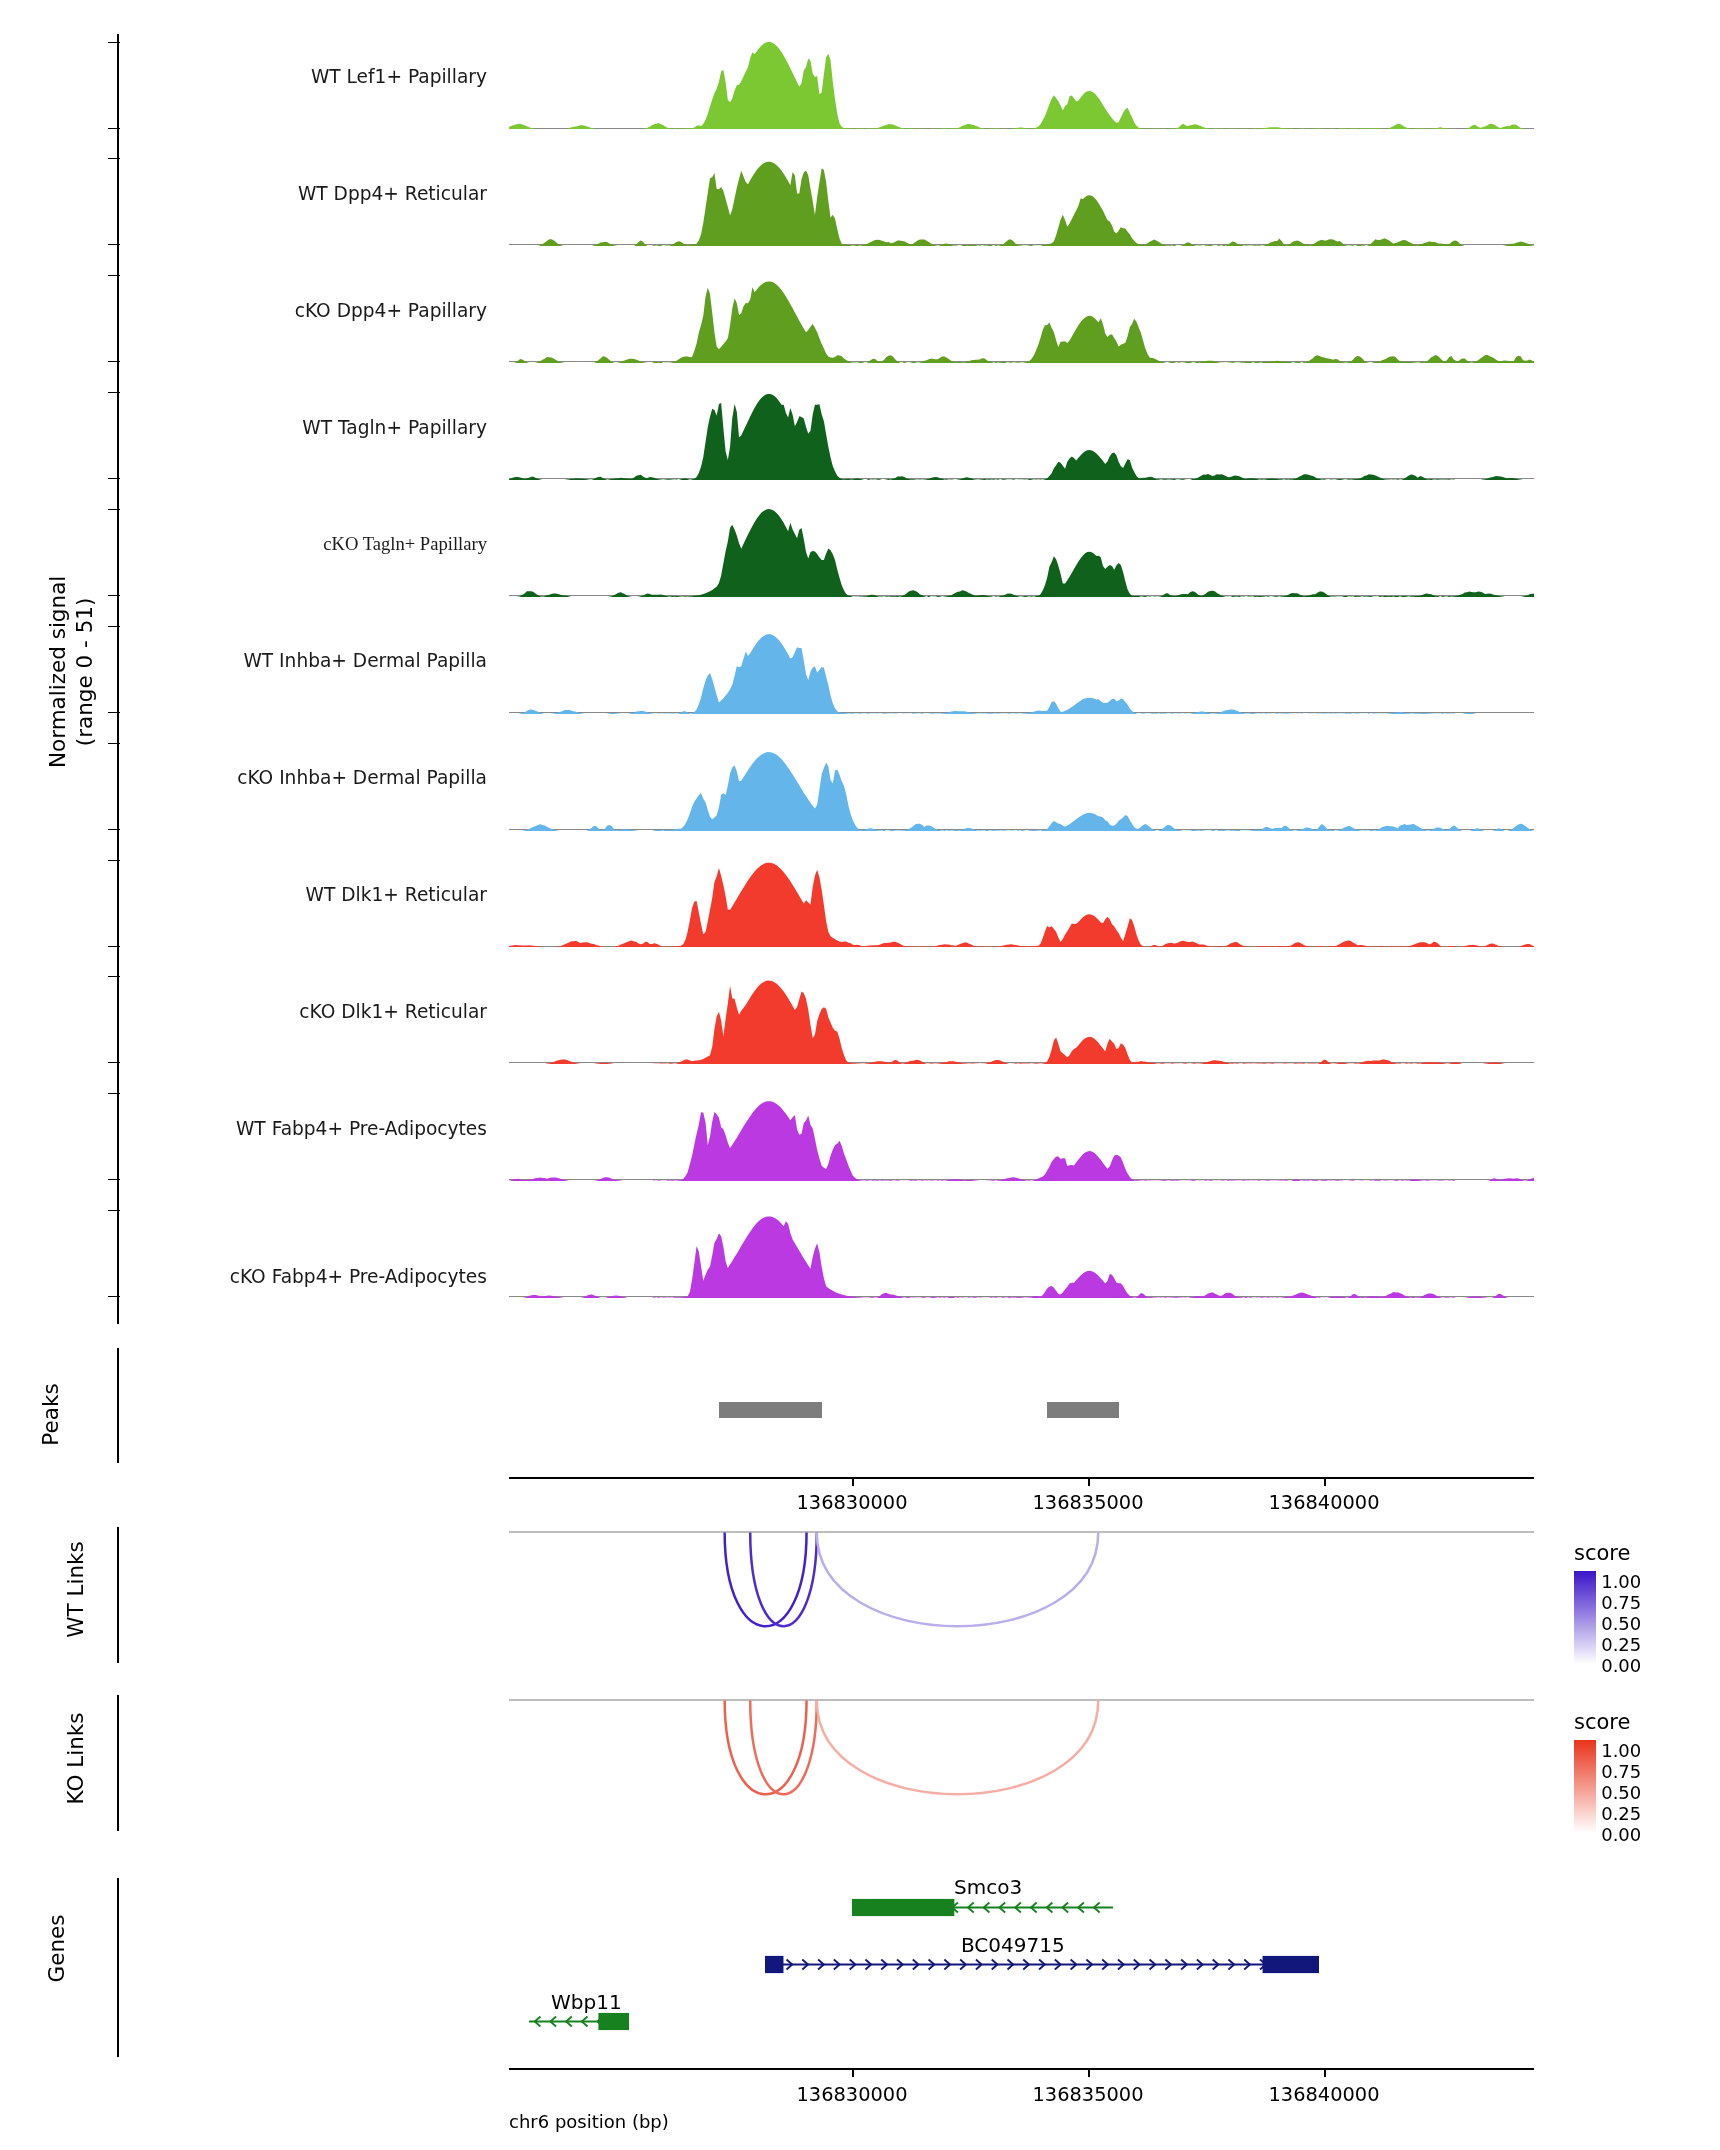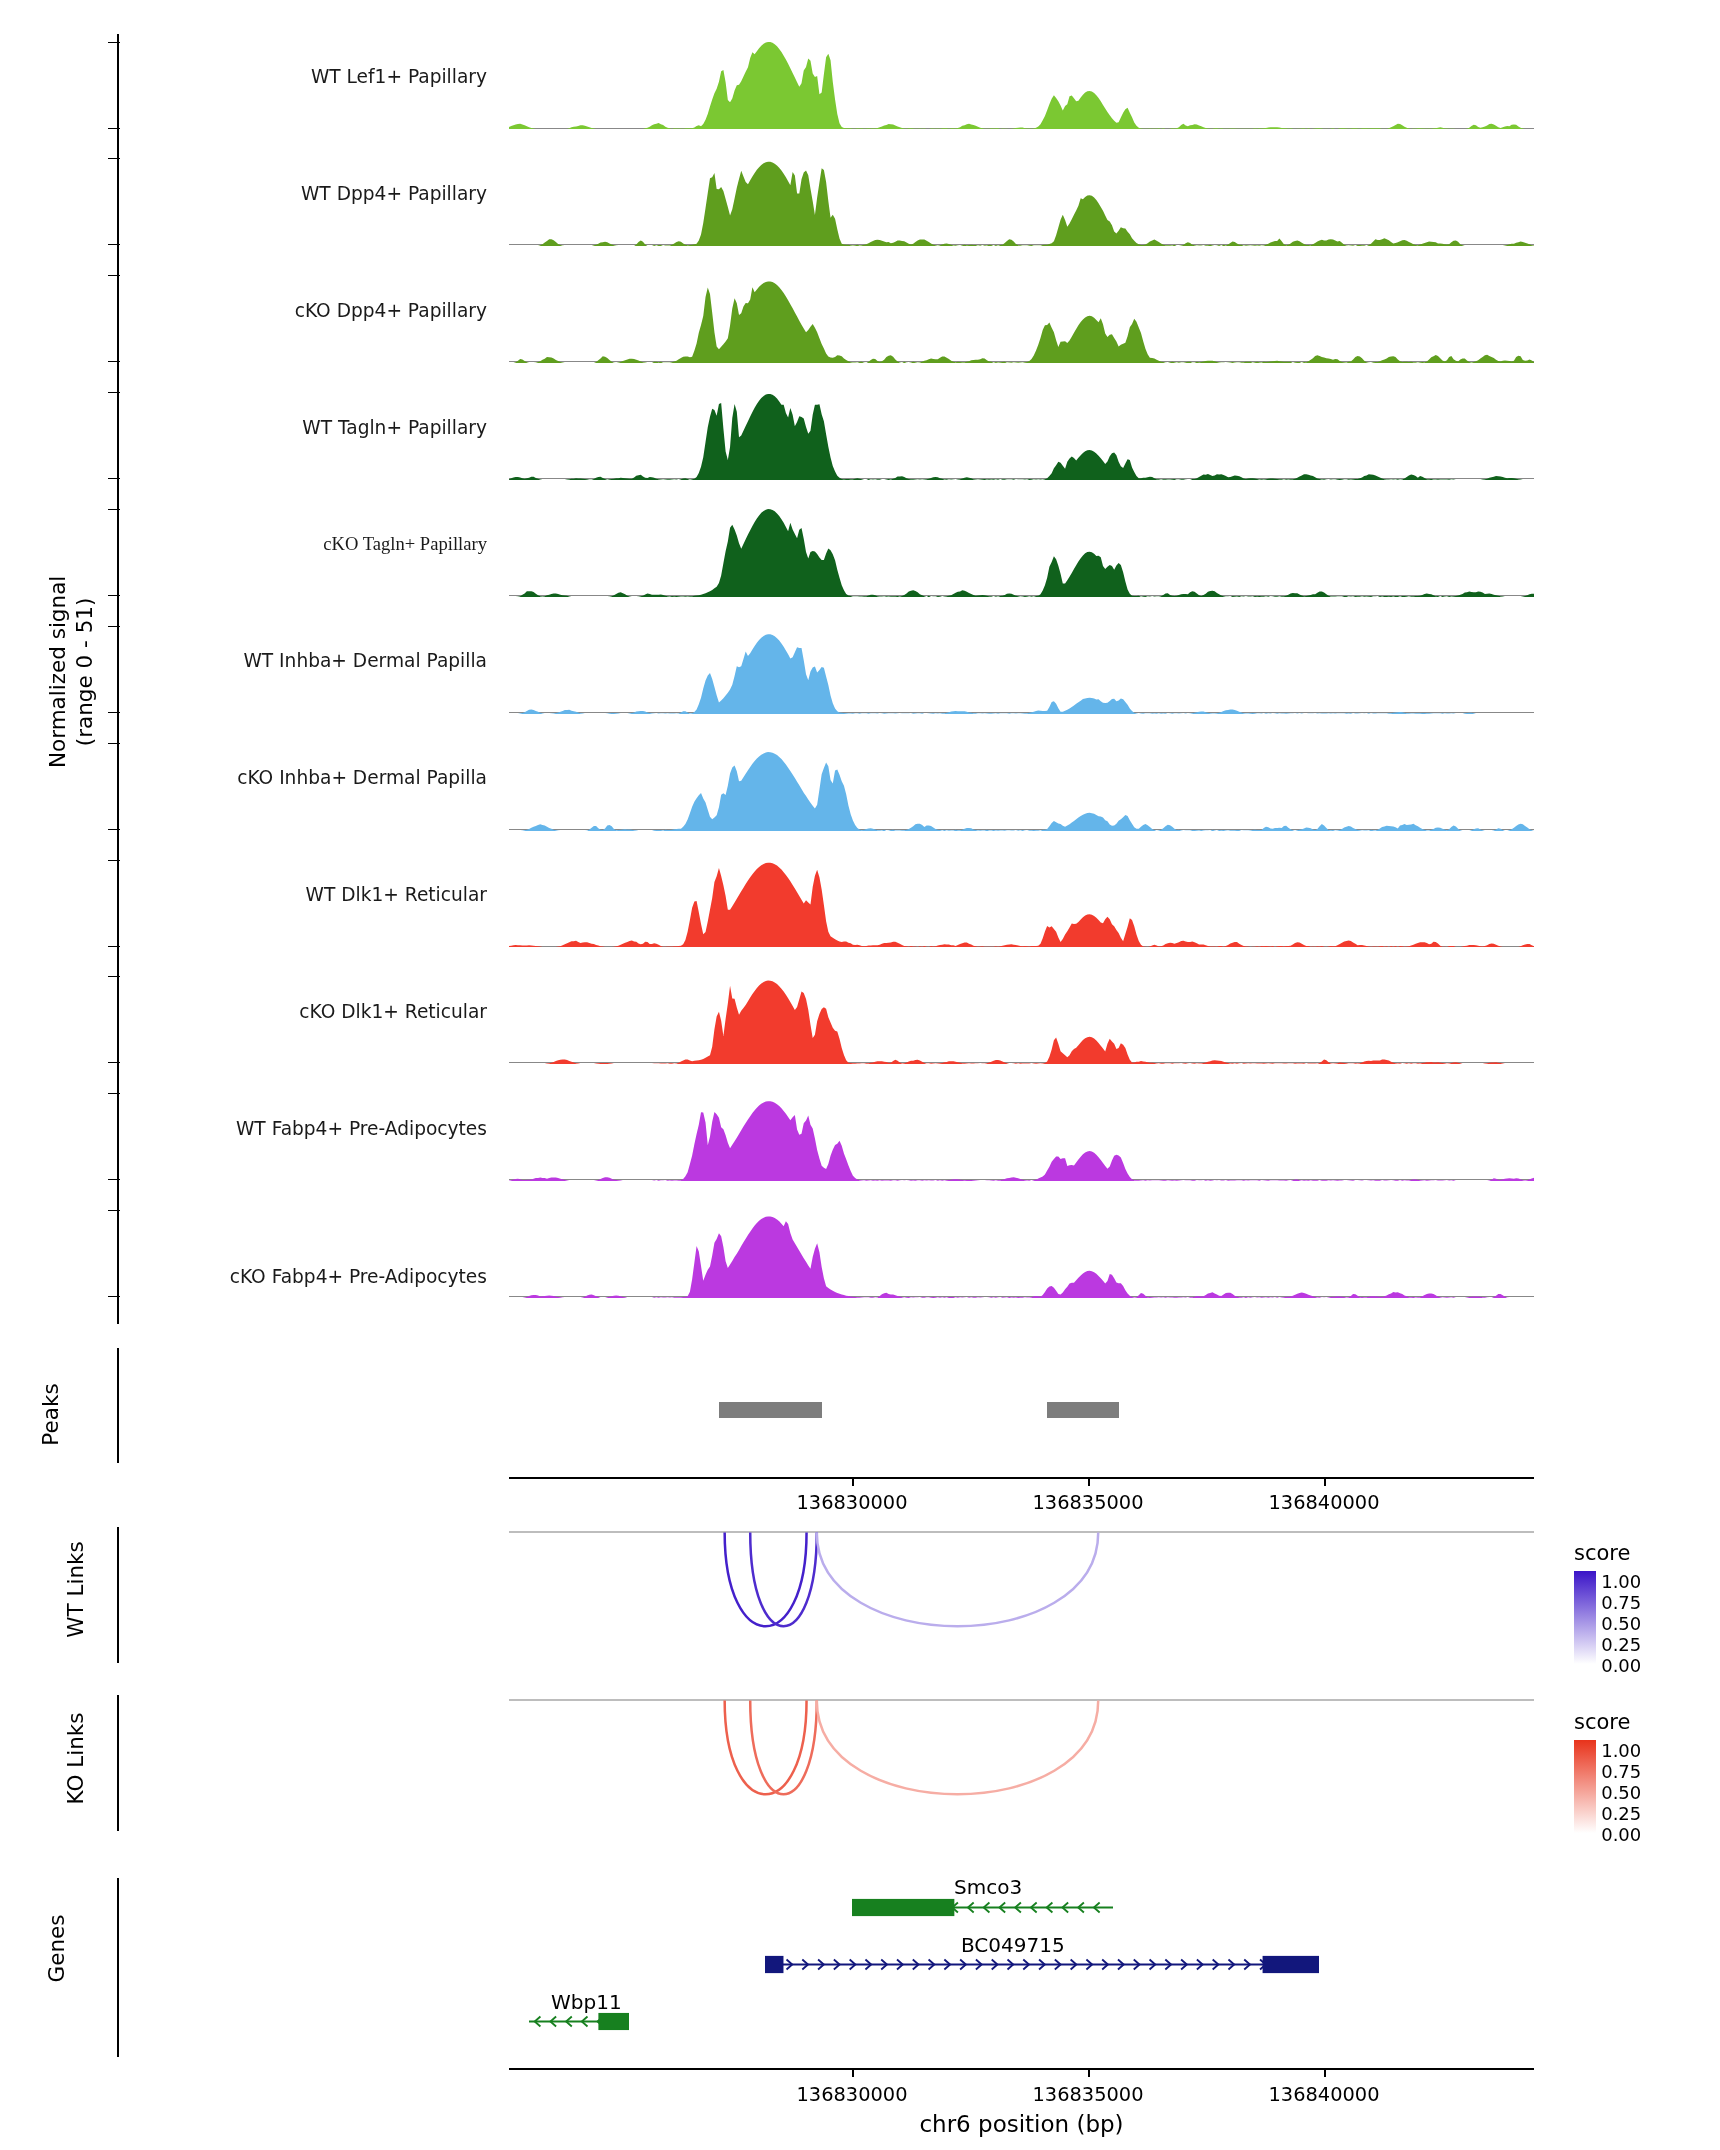--- a/index.html
+++ b/index.html
@@ -55,21 +55,21 @@
   .legend-bar{width:21.5px;height:93px;border:0;}
   .legend-scale{display:flex;}
   .legend-labels{display:flex;flex-direction:column;justify-content:space-between;height:93px;margin-left:5.7px;font-size:18px;}
 
   
   #genes-axis{position:absolute;left:117px;top:1878px;width:2.2px;height:179px;background:#000;}
   #genes-ylabel{position:absolute;left:-44px;top:1936px;width:201px;font-size:21.5px;transform:rotate(-90deg);text-align:center;}
   #genaxis2{position:absolute;left:509px;top:2068px;width:1025px;height:2.2px;background:#000;}
   .gtick2{position:absolute;top:2068px;width:2.2px;height:8.6px;background:#000;}
   .gticklabel2{position:absolute;top:2083px;font-size:19.4px;transform:translateX(-50%);white-space:nowrap;}
-  #xlabel{position:absolute;top:2111px;left:509px;width:1025px;text-align:center;font-size:23px;}
+  #xlabel{position:absolute;top:2111px;left:509px;width:1025px;font-size:18px;}
   .genename{position:absolute;font-size:20px;white-space:nowrap;}
 </style>
 </head>
 <body>
 
 <div class="root">
 
   <div id="signal-axis"></div>
   <div id="ylabel-signal" style="text-align:center">
     <div>Normalized signal</div>
@@ -79,21 +79,21 @@
   <div id="tracks-container">
       <div class="tracklabel labelcol" style="top: 66px; left: 129px; width: 358px;">WT Lef1+ Papillary</div>
       <div class="baseline" style="left: 509px; width: 1025px; top: 128px;"></div>
       <div class="track" style="top: 34px; height: 95px;">
         <svg class="covsvg" viewBox="0 0 1430 132" preserveAspectRatio="none">
           <path d="M0,132 L0.0,129.2 L3.1,128.0 L6.2,126.7 L9.3,125.9 L12.5,124.9 L15.6,124.8 L18.7,125.9 L21.8,126.9 L24.9,128.3 L28.0,129.6 L31.2,130.5 L34.3,131.2 L37.4,132.0 L40.5,132.0 L43.6,132.0 L46.7,132.0 L49.8,132.0 L53.0,132.0 L56.1,132.0 L59.2,132.0 L62.3,132.0 L65.4,132.0 L68.5,132.0 L71.7,132.0 L74.8,132.0 L77.9,132.0 L81.0,132.0 L84.1,130.8 L87.2,129.5 L90.3,128.7 L93.5,128.5 L96.6,127.7 L99.7,126.8 L102.8,126.8 L105.9,127.6 L109.0,128.5 L112.2,129.5 L115.3,130.6 L118.4,131.3 L121.5,132.0 L124.6,132.0 L127.7,132.0 L130.8,132.0 L134.0,132.0 L137.1,132.0 L140.2,132.0 L143.3,132.0 L146.4,132.0 L149.5,132.0 L152.7,132.0 L155.8,132.0 L158.9,132.0 L162.0,132.0 L165.1,132.0 L168.2,132.0 L171.4,132.0 L174.5,132.0 L177.6,132.0 L180.7,132.0 L183.8,132.0 L186.9,132.0 L190.0,131.1 L193.2,130.1 L196.3,128.7 L199.4,126.8 L202.5,125.4 L205.6,124.8 L208.7,123.8 L211.9,125.4 L215.0,126.6 L218.1,128.7 L221.2,130.2 L224.3,131.1 L227.4,132.0 L230.5,131.0 L233.7,131.3 L236.8,131.2 L239.9,131.3 L243.0,131.5 L246.1,131.0 L249.2,130.8 L252.4,131.1 L255.5,130.8 L258.6,129.8 L261.7,127.8 L264.8,126.9 L267.9,128.1 L271.0,125.1 L274.2,119.2 L277.3,111.2 L280.4,100.7 L283.5,91.1 L286.6,82.4 L289.7,76.1 L292.9,66.5 L296.0,51.8 L299.1,49.9 L302.2,67.0 L305.3,91.6 L308.4,94.8 L311.5,89.6 L314.7,78.6 L317.8,71.1 L320.9,70.6 L324.0,65.5 L327.1,59.1 L330.2,52.6 L333.4,46.2 L336.5,33.2 L339.6,25.2 L342.7,28.2 L345.8,24.0 L348.9,19.8 L352.0,16.3 L355.2,13.7 L358.3,11.9 L361.4,11.1 L364.5,11.2 L367.6,12.3 L370.7,14.2 L373.9,17.1 L377.0,20.7 L380.1,25.1 L383.2,30.1 L386.3,35.6 L389.4,41.5 L392.5,47.7 L395.7,54.1 L398.8,60.6 L401.9,67.1 L405.0,73.4 L408.1,68.3 L411.2,50.8 L414.4,45.7 L417.5,34.0 L420.6,37.2 L423.7,55.0 L426.8,59.8 L429.9,58.2 L433.1,83.8 L436.2,81.3 L439.3,56.0 L442.4,32.3 L445.5,27.6 L448.6,36.5 L451.7,66.3 L454.9,91.0 L458.0,111.3 L461.1,124.0 L464.2,129.2 L467.3,130.5 L470.4,130.9 L473.6,131.1 L476.7,130.8 L479.8,131.8 L482.9,131.6 L486.0,131.0 L489.1,131.3 L492.2,130.9 L495.4,131.6 L498.5,131.3 L501.6,130.9 L504.7,131.3 L507.8,131.1 L510.9,131.3 L514.1,130.7 L517.2,129.7 L520.3,128.4 L523.4,127.0 L526.5,126.4 L529.6,125.1 L532.7,125.4 L535.9,125.6 L539.0,127.1 L542.1,128.5 L545.2,129.7 L548.3,130.6 L551.4,131.3 L554.6,131.6 L557.7,130.9 L560.8,131.0 L563.9,131.4 L567.0,131.6 L570.1,131.6 L573.2,131.4 L576.4,131.8 L579.5,131.3 L582.6,131.9 L585.7,131.9 L588.8,131.3 L591.9,131.4 L595.1,131.6 L598.2,131.2 L601.3,131.5 L604.4,130.9 L607.5,130.8 L610.6,130.9 L613.7,131.5 L616.9,131.1 L620.0,130.8 L623.1,131.2 L626.2,130.7 L629.3,129.4 L632.4,127.4 L635.6,126.8 L638.7,125.5 L641.8,124.7 L644.9,125.8 L648.0,126.3 L651.1,127.6 L654.2,129.0 L657.4,130.2 L660.5,130.8 L663.6,131.5 L666.7,131.6 L669.8,131.5 L672.9,131.0 L676.1,131.4 L679.2,131.0 L682.3,131.0 L685.4,131.9 L688.5,131.4 L691.6,131.5 L694.7,131.7 L697.9,131.9 L701.0,131.8 L704.1,131.2 L707.2,130.6 L710.3,130.3 L713.4,129.9 L716.6,130.0 L719.7,130.8 L722.8,131.3 L725.9,131.2 L729.0,131.7 L732.1,131.3 L735.3,130.3 L738.4,128.4 L741.5,125.3 L744.6,119.8 L747.7,113.8 L750.8,105.8 L753.9,97.5 L757.1,90.1 L760.2,85.0 L763.3,88.9 L766.4,93.4 L769.5,99.3 L772.6,106.3 L775.8,100.0 L778.9,97.7 L782.0,86.4 L785.1,85.6 L788.2,89.3 L791.3,93.5 L794.4,92.7 L797.6,88.1 L800.7,84.3 L803.8,81.4 L806.9,79.6 L810.0,79.1 L813.1,79.9 L816.3,81.9 L819.4,85.0 L822.5,89.0 L825.6,93.6 L828.7,98.6 L831.8,103.6 L834.9,108.5 L838.1,113.0 L841.2,117.0 L844.3,120.4 L847.4,123.3 L850.5,122.6 L853.6,116.0 L856.8,109.4 L859.9,104.6 L863.0,102.3 L866.1,109.3 L869.2,115.6 L872.3,122.9 L875.4,127.6 L878.6,130.3 L881.7,131.4 L884.8,131.5 L887.9,131.5 L891.0,131.8 L894.1,131.4 L897.3,131.8 L900.4,131.3 L903.5,131.6 L906.6,131.1 L909.7,132.0 L912.8,130.9 L915.9,132.0 L919.1,132.0 L922.2,131.5 L925.3,131.0 L928.4,131.3 L931.5,130.9 L934.6,129.4 L937.8,126.4 L940.9,124.6 L944.0,127.1 L947.1,128.2 L950.2,126.9 L953.3,126.4 L956.4,125.5 L959.6,125.7 L962.7,127.3 L965.8,128.3 L968.9,129.5 L972.0,130.5 L975.1,131.2 L978.3,131.8 L981.4,131.8 L984.5,130.8 L987.6,131.1 L990.7,131.5 L993.8,130.8 L996.9,131.8 L1000.1,131.8 L1003.2,131.6 L1006.3,131.4 L1009.4,131.4 L1012.5,131.2 L1015.6,131.6 L1018.8,131.7 L1021.9,131.6 L1025.0,131.5 L1028.1,131.5 L1031.2,131.8 L1034.3,131.5 L1037.5,131.5 L1040.6,130.9 L1043.7,131.7 L1046.8,130.8 L1049.9,131.4 L1053.0,131.1 L1056.1,130.5 L1059.3,130.0 L1062.4,129.7 L1065.5,129.4 L1068.6,129.5 L1071.7,129.5 L1074.8,129.9 L1078.0,130.6 L1081.1,131.1 L1084.2,130.9 L1087.3,131.5 L1090.4,130.8 L1093.5,131.5 L1096.6,131.9 L1099.8,131.7 L1102.9,131.5 L1106.0,131.3 L1109.1,131.1 L1112.2,131.9 L1115.3,130.8 L1118.5,131.9 L1121.6,131.7 L1124.7,131.3 L1127.8,130.9 L1130.9,131.1 L1134.0,131.2 L1137.1,132.0 L1140.3,131.8 L1143.4,131.9 L1146.5,131.8 L1149.6,131.1 L1152.7,131.9 L1155.8,132.0 L1159.0,130.8 L1162.1,131.0 L1165.2,130.8 L1168.3,131.3 L1171.4,131.6 L1174.5,131.3 L1177.6,130.9 L1180.8,131.1 L1183.9,131.4 L1187.0,131.5 L1190.1,131.1 L1193.2,130.9 L1196.3,131.1 L1199.5,131.2 L1202.6,130.9 L1205.7,130.8 L1208.8,130.8 L1211.9,131.1 L1215.0,130.9 L1218.1,131.9 L1221.3,131.8 L1224.4,131.9 L1227.5,130.9 L1230.6,129.7 L1233.7,128.1 L1236.8,126.4 L1240.0,124.6 L1243.1,125.2 L1246.2,126.9 L1249.3,128.8 L1252.4,130.2 L1255.5,131.3 L1258.6,132.0 L1261.8,131.4 L1264.9,131.7 L1268.0,130.9 L1271.1,131.0 L1274.2,131.3 L1277.3,131.2 L1280.5,131.8 L1283.6,131.3 L1286.7,131.5 L1289.8,130.9 L1292.9,131.1 L1296.0,130.1 L1299.2,129.7 L1302.3,130.4 L1305.4,131.2 L1308.5,131.2 L1311.6,131.5 L1314.7,131.6 L1317.8,131.8 L1321.0,132.0 L1324.1,132.0 L1327.2,132.0 L1330.3,132.0 L1333.4,132.0 L1336.5,131.5 L1339.7,130.2 L1342.8,127.8 L1345.9,126.2 L1349.0,126.8 L1352.1,129.3 L1355.2,130.4 L1358.3,129.4 L1361.5,128.4 L1364.6,127.1 L1367.7,125.2 L1370.8,124.8 L1373.9,125.7 L1377.0,127.5 L1380.2,129.5 L1383.3,130.7 L1386.4,129.6 L1389.5,128.5 L1392.6,127.9 L1395.7,128.3 L1398.8,126.1 L1402.0,125.6 L1405.1,126.2 L1408.2,128.4 L1411.3,130.1 L1414.4,131.3 L1417.5,132.0 L1420.7,132.0 L1423.8,132.0 L1426.9,132.0 L1430.0,132.0 L1430,132 Z" fill="#7bc832"></path>
         </svg>
       </div>
       <div class="sigtick" style="top: 128px;"></div>
       <div class="sigtick" style="top: 42px;"></div>
-      <div class="tracklabel labelcol" style="top: 183px; left: 129px; width: 358px;">WT Dpp4+ Papillary</div>
+      <div class="tracklabel labelcol" style="top: 183px; left: 129px; width: 358px;">WT Dpp4+ Reticular</div>
       <div class="baseline" style="left: 509px; width: 1025px; top: 244px;"></div>
       <div class="track" style="top: 151px; height: 95px;">
         <svg class="covsvg" viewBox="0 0 1430 132" preserveAspectRatio="none">
           <path d="M0,132 L0.0,132.0 L3.1,132.0 L6.2,132.0 L9.3,132.0 L12.5,132.0 L15.6,132.0 L18.7,132.0 L21.8,132.0 L24.9,132.0 L28.0,132.0 L31.2,132.0 L34.3,132.0 L37.4,132.0 L40.5,132.0 L43.6,131.0 L46.7,129.6 L49.8,127.1 L53.0,125.0 L56.1,122.6 L59.2,122.6 L62.3,124.1 L65.4,126.5 L68.5,129.3 L71.7,130.7 L74.8,131.5 L77.9,132.0 L81.0,132.0 L84.1,132.0 L87.2,132.0 L90.3,132.0 L93.5,132.0 L96.6,132.0 L99.7,132.0 L102.8,132.0 L105.9,132.0 L109.0,132.0 L112.2,132.0 L115.3,132.0 L118.4,131.1 L121.5,130.2 L124.6,128.8 L127.7,127.3 L130.8,126.8 L134.0,126.0 L137.1,126.8 L140.2,128.6 L143.3,129.8 L146.4,130.8 L149.5,131.5 L152.7,132.0 L155.8,132.0 L158.9,132.0 L162.0,132.0 L165.1,132.0 L168.2,132.0 L171.4,132.0 L174.5,132.0 L177.6,129.9 L180.7,126.6 L183.8,124.4 L186.9,126.2 L190.0,129.9 L193.2,132.0 L196.3,132.0 L199.4,132.0 L202.5,130.6 L205.6,131.6 L208.7,130.6 L211.9,130.6 L215.0,132.0 L218.1,131.3 L221.2,131.3 L224.3,131.3 L227.4,130.2 L230.5,128.4 L233.7,126.5 L236.8,125.5 L239.9,126.2 L243.0,128.5 L246.1,130.2 L249.2,130.9 L252.4,130.6 L255.5,130.2 L258.6,129.7 L261.7,128.8 L264.8,124.4 L267.9,116.0 L271.0,100.2 L274.2,79.3 L277.3,58.5 L280.4,37.9 L283.5,36.5 L286.6,30.5 L289.7,52.8 L292.9,53.0 L296.0,50.1 L299.1,55.7 L302.2,66.8 L305.3,77.7 L308.4,89.6 L311.5,81.0 L314.7,65.9 L317.8,51.0 L320.9,38.9 L324.0,27.3 L327.1,35.3 L330.2,43.1 L333.4,46.2 L336.5,40.6 L339.6,35.4 L342.7,30.6 L345.8,26.2 L348.9,22.5 L352.0,19.5 L355.2,17.1 L358.3,15.6 L361.4,14.9 L364.5,15.0 L367.6,15.9 L370.7,17.6 L373.9,20.1 L377.0,23.4 L380.1,27.2 L383.2,31.7 L386.3,36.6 L389.4,41.9 L392.5,47.6 L395.7,29.1 L398.8,34.2 L401.9,58.9 L405.0,59.1 L408.1,39.2 L411.2,29.8 L414.4,27.1 L417.5,33.6 L420.6,52.6 L423.7,69.7 L426.8,88.8 L429.9,64.6 L433.1,43.6 L436.2,23.8 L439.3,26.4 L442.4,43.1 L445.5,69.5 L448.6,92.6 L451.7,88.7 L454.9,94.1 L458.0,108.8 L461.1,121.7 L464.2,128.8 L467.3,129.9 L470.4,130.3 L473.6,130.4 L476.7,130.9 L479.8,131.2 L482.9,131.1 L486.0,130.3 L489.1,131.2 L492.2,131.1 L495.4,130.4 L498.5,129.4 L501.6,128.2 L504.7,126.4 L507.8,125.1 L510.9,123.6 L514.1,123.2 L517.2,123.8 L520.3,124.6 L523.4,125.6 L526.5,126.7 L529.6,126.6 L532.7,128.1 L535.9,127.5 L539.0,126.2 L542.1,124.3 L545.2,124.4 L548.3,125.0 L551.4,125.4 L554.6,127.0 L557.7,128.8 L560.8,130.0 L563.9,128.8 L567.0,126.4 L570.1,124.3 L573.2,122.8 L576.4,123.0 L579.5,122.8 L582.6,124.7 L585.7,126.5 L588.8,128.6 L591.9,130.1 L595.1,131.1 L598.2,131.5 L601.3,131.1 L604.4,130.0 L607.5,128.7 L610.6,128.5 L613.7,129.3 L616.9,130.4 L620.0,131.4 L623.1,131.1 L626.2,131.7 L629.3,131.9 L632.4,130.8 L635.6,130.3 L638.7,131.1 L641.8,130.6 L644.9,130.4 L648.0,130.7 L651.1,130.6 L654.2,131.8 L657.4,130.8 L660.5,131.9 L663.6,130.8 L666.7,131.3 L669.8,130.3 L672.9,130.5 L676.1,132.0 L679.2,130.6 L682.3,131.8 L685.4,130.7 L688.5,130.2 L691.6,127.7 L694.7,125.1 L697.9,122.6 L701.0,123.2 L704.1,125.9 L707.2,129.2 L710.3,130.8 L713.4,130.9 L716.6,131.5 L719.7,131.8 L722.8,131.6 L725.9,131.1 L729.0,130.6 L732.1,131.8 L735.3,131.7 L738.4,131.6 L741.5,131.5 L744.6,130.5 L747.7,130.4 L750.8,130.2 L753.9,129.3 L757.1,128.2 L760.2,125.4 L763.3,117.1 L766.4,106.2 L769.5,95.4 L772.6,88.5 L775.8,96.0 L778.9,105.1 L782.0,100.6 L785.1,94.7 L788.2,88.6 L791.3,82.5 L794.4,76.0 L797.6,65.8 L800.7,67.2 L803.8,64.0 L806.9,62.0 L810.0,61.4 L813.1,62.3 L816.3,64.5 L819.4,68.0 L822.5,72.6 L825.6,77.9 L828.7,83.0 L831.8,89.6 L834.9,95.9 L838.1,97.9 L841.2,103.1 L844.3,111.9 L847.4,114.8 L850.5,110.7 L853.6,106.0 L856.8,107.4 L859.9,107.6 L863.0,112.1 L866.1,115.5 L869.2,121.1 L872.3,124.6 L875.4,127.7 L878.6,129.6 L881.7,130.7 L884.8,130.5 L887.9,129.9 L891.0,128.3 L894.1,125.7 L897.3,124.2 L900.4,123.1 L903.5,124.7 L906.6,126.5 L909.7,128.5 L912.8,130.4 L915.9,131.1 L919.1,131.1 L922.2,131.1 L925.3,131.2 L928.4,130.3 L931.5,131.9 L934.6,132.0 L937.8,131.4 L940.9,130.5 L944.0,128.3 L947.1,126.7 L950.2,127.9 L953.3,130.2 L956.4,131.0 L959.6,131.6 L962.7,131.3 L965.8,131.4 L968.9,131.9 L972.0,131.1 L975.1,130.8 L978.3,130.4 L981.4,131.3 L984.5,131.9 L987.6,131.5 L990.7,130.5 L993.8,132.0 L996.9,130.3 L1000.1,131.2 L1003.2,129.8 L1006.3,127.8 L1009.4,125.9 L1012.5,126.5 L1015.6,128.5 L1018.8,130.3 L1021.9,130.4 L1025.0,131.6 L1028.1,131.0 L1031.2,131.4 L1034.3,131.6 L1037.5,131.3 L1040.6,130.9 L1043.7,131.3 L1046.8,131.1 L1049.9,131.8 L1053.0,131.2 L1056.1,130.3 L1059.3,128.8 L1062.4,127.1 L1065.5,126.0 L1068.6,125.2 L1071.7,125.2 L1074.8,121.5 L1078.0,125.5 L1081.1,129.5 L1084.2,131.1 L1087.3,130.1 L1090.4,128.6 L1093.5,126.0 L1096.6,125.1 L1099.8,124.4 L1102.9,125.4 L1106.0,127.4 L1109.1,129.2 L1112.2,130.5 L1115.3,130.7 L1118.5,130.9 L1121.6,129.6 L1124.7,128.0 L1127.8,125.7 L1130.9,124.4 L1134.0,123.2 L1137.1,124.2 L1140.3,124.3 L1143.4,122.9 L1146.5,122.5 L1149.6,123.1 L1152.7,124.2 L1155.8,125.9 L1159.0,125.2 L1162.1,127.5 L1165.2,130.3 L1168.3,131.4 L1171.4,131.8 L1174.5,131.3 L1177.6,131.0 L1180.8,132.0 L1183.9,130.6 L1187.0,130.7 L1190.1,130.9 L1193.2,130.9 L1196.3,132.0 L1199.5,130.6 L1202.6,128.8 L1205.7,125.6 L1208.8,122.5 L1211.9,123.6 L1215.0,123.8 L1218.1,122.6 L1221.3,121.2 L1224.4,122.6 L1227.5,124.0 L1230.6,126.3 L1233.7,128.4 L1236.8,127.9 L1240.0,126.7 L1243.1,125.3 L1246.2,124.1 L1249.3,123.8 L1252.4,124.8 L1255.5,126.6 L1258.6,128.0 L1261.8,129.5 L1264.9,130.7 L1268.0,130.9 L1271.1,129.8 L1274.2,129.0 L1277.3,127.8 L1280.5,126.9 L1283.6,125.9 L1286.7,126.1 L1289.8,126.3 L1292.9,126.9 L1296.0,128.6 L1299.2,128.4 L1302.3,128.9 L1305.4,129.4 L1308.5,130.0 L1311.6,129.5 L1314.7,126.7 L1317.8,124.6 L1321.0,124.2 L1324.1,126.2 L1327.2,129.5 L1330.3,131.1 L1333.4,132.0 L1336.5,132.0 L1339.7,132.0 L1342.8,132.0 L1345.9,132.0 L1349.0,132.0 L1352.1,132.0 L1355.2,132.0 L1358.3,132.0 L1361.5,132.0 L1364.6,132.0 L1367.7,132.0 L1370.8,132.0 L1373.9,132.0 L1377.0,132.0 L1380.2,132.0 L1383.3,132.0 L1386.4,132.0 L1389.5,131.3 L1392.6,130.6 L1395.7,129.4 L1398.8,128.8 L1402.0,128.7 L1405.1,127.4 L1408.2,126.7 L1411.3,125.6 L1414.4,126.4 L1417.5,127.4 L1420.7,128.5 L1423.8,129.7 L1426.9,130.8 L1430.0,131.4 L1430,132 Z" fill="#5f9e1e"></path>
         </svg>
       </div>
       <div class="sigtick" style="top: 244px;"></div>
       <div class="sigtick" style="top: 158px;"></div>
       <div class="tracklabel labelcol" style="top: 300px; left: 129px; width: 358px;">cKO Dpp4+ Papillary</div>
       <div class="baseline" style="left: 509px; width: 1025px; top: 361px;"></div>

